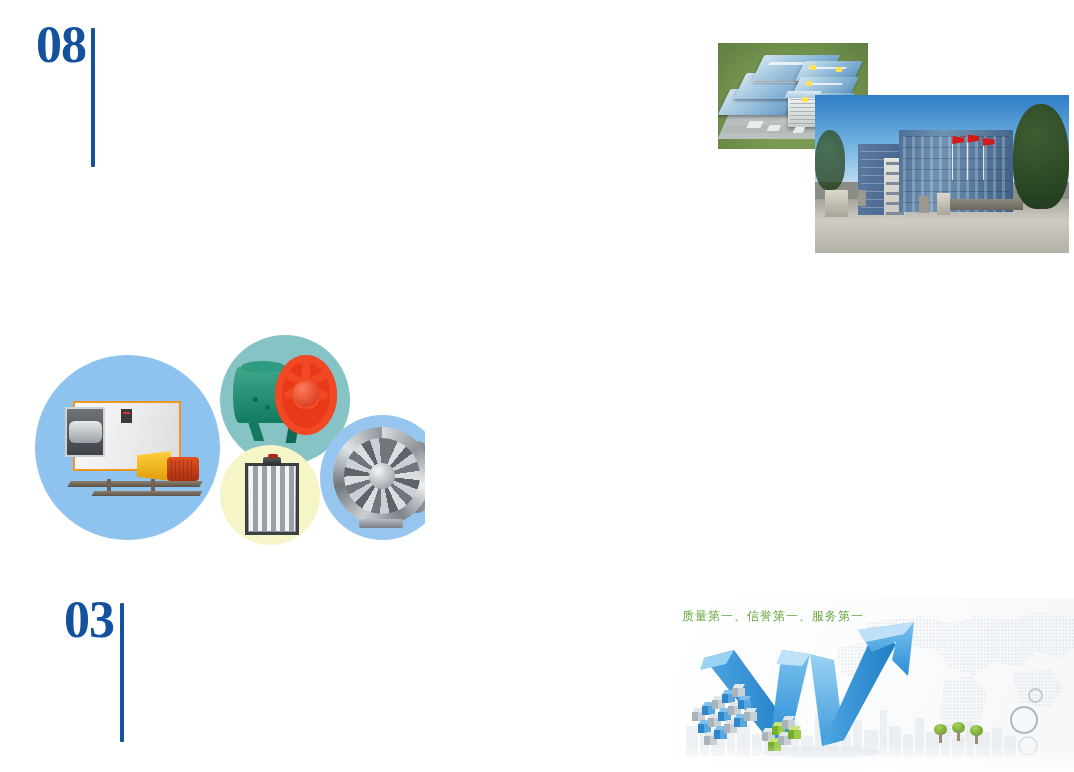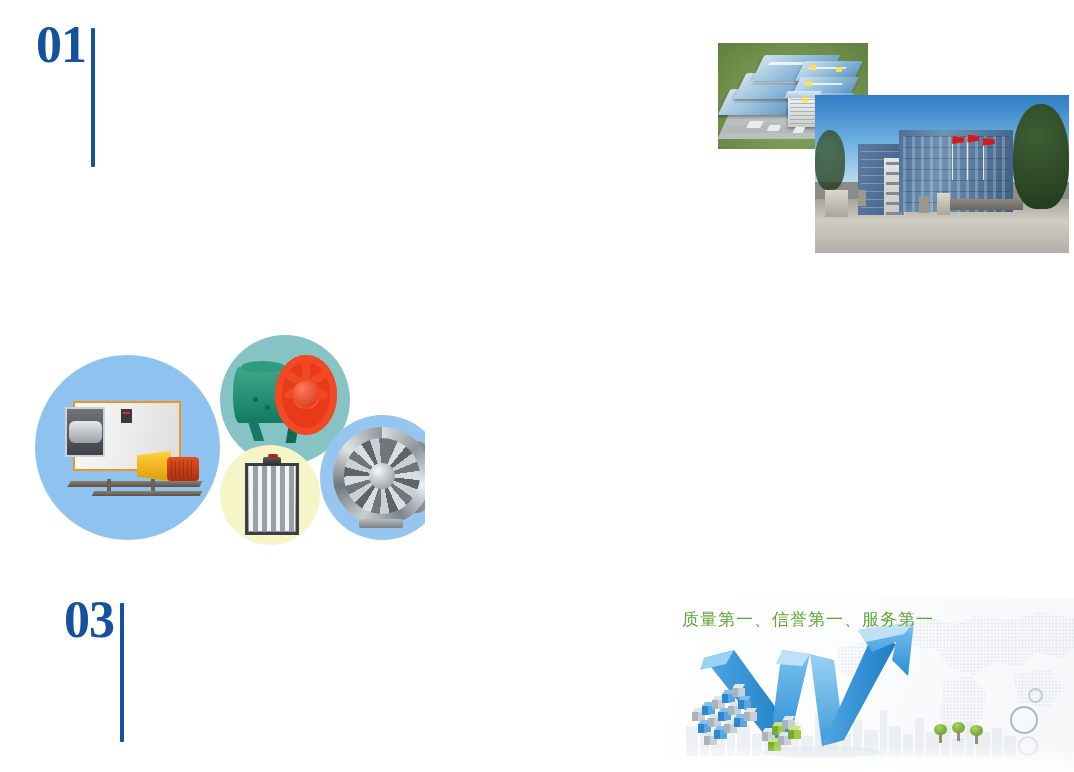--- a/index.html
+++ b/index.html
@@ -170,21 +170,21 @@
   .mf-foot{position:absolute;left:28px;top:96px;width:44px;height:9px;border-radius:2px;
     background:linear-gradient(#b6bbbf,#7a8085);}
 
   
   #slogan-banner{left:670px;top:598px;width:404px;height:174px;
     background:linear-gradient(115deg,#ffffff 0%,#fbfcfd 45%,#f4f6f8 100%);}
   .sb-map{position:absolute;right:-10px;top:4px;width:260px;height:150px;opacity:.5;}
   .sb-city{position:absolute;left:12px;bottom:16px;right:40px;height:52px;opacity:.55;}
   .sb-text{position:absolute;left:12px;top:10px;
     font-family:Liberation Serif, serif;
-    font-size:17px;letter-spacing:1px;white-space:nowrap;
+    font-size:12px;letter-spacing:1px;white-space:nowrap;
     color:#60a336;
     text-shadow:0 1px 0 rgba(255,255,255,.85);}
   .sb-arrow{position:absolute;left:12px;top:22px;width:300px;height:140px;}
   .sb-cubeblue{position:absolute;left:22px;bottom:28px;width:74px;height:62px;}
   .sb-cubegreen{position:absolute;left:92px;bottom:22px;width:44px;height:38px;}
   .sb-trees{position:absolute;right:84px;bottom:26px;width:56px;height:26px;}
   .sb-rings{position:absolute;right:20px;bottom:8px;width:52px;height:76px;}
   .sb-reflect{position:absolute;left:0;right:0;bottom:0;height:28px;
     background:linear-gradient(to top, rgba(255,255,255,.95), rgba(255,255,255,0));}
   .cube{position:absolute;width:13px;height:13px;}
@@ -203,21 +203,21 @@
     background:radial-gradient(circle at 38% 30%,#a8d35a,#5f9426);}
   .tree .trunk{position:absolute;left:5px;top:9px;width:3px;height:10px;background:#9a8d72;}
   .ring{position:absolute;border-radius:50%;border:2px solid #c3cbd2;}
 </style>
 </head>
 <body>
 
 <div class="stage">
 
   <div class="num-block" id="block-01">
-    <span class="num">01</span>
+    <span class="num">08</span>
     <span class="rule"></span>
   </div>
 
 
   <div class="num-block" id="block-03">
     <span class="num">03</span>
     <span class="rule"></span>
   </div>
 
   <div class="photo" id="factory-render">

